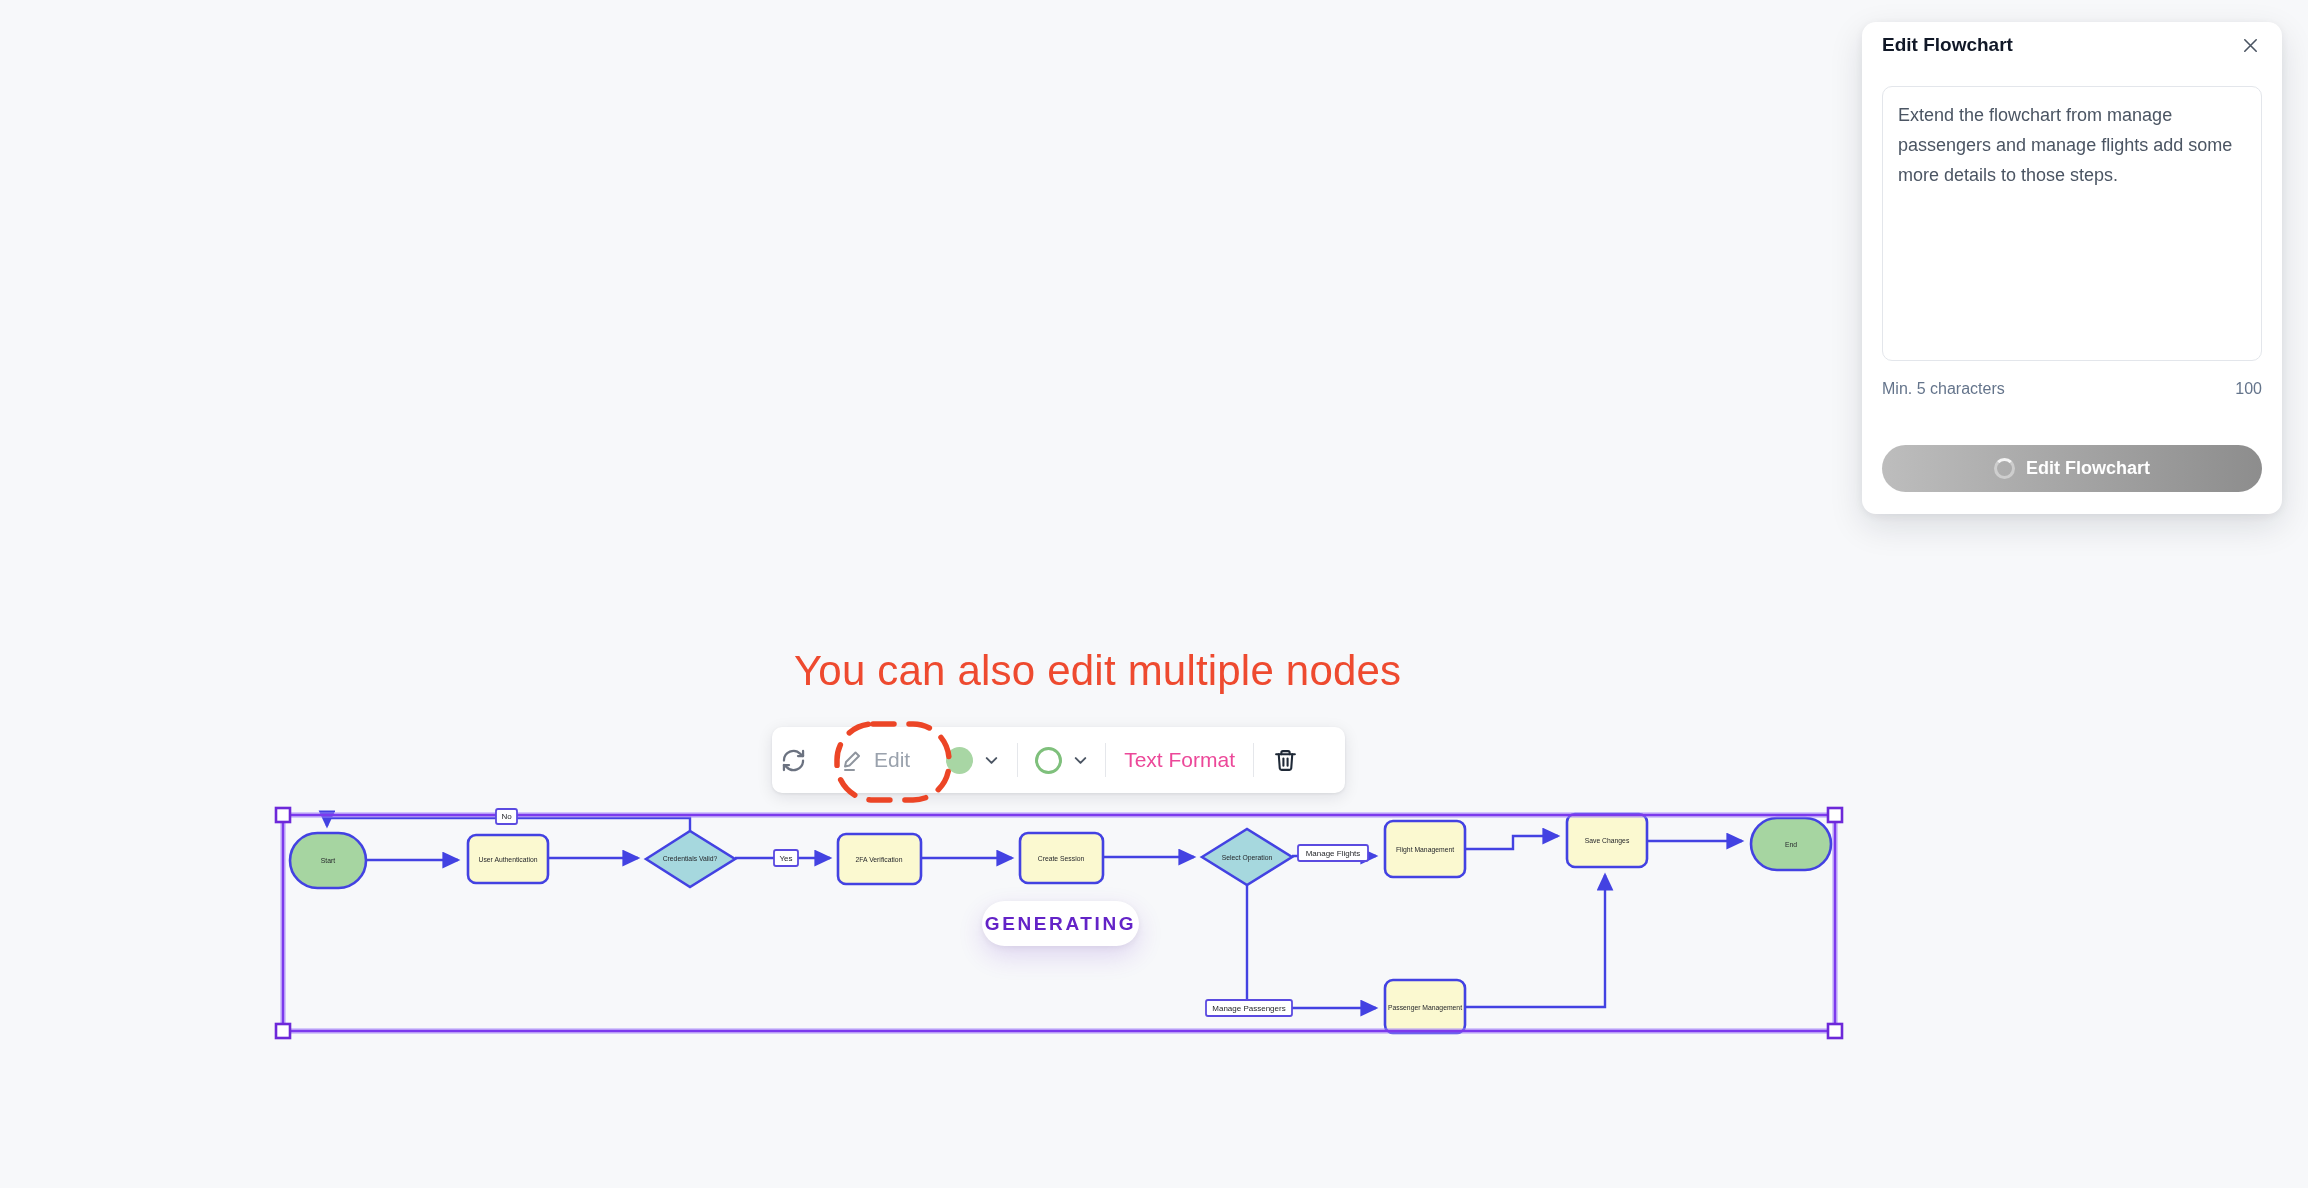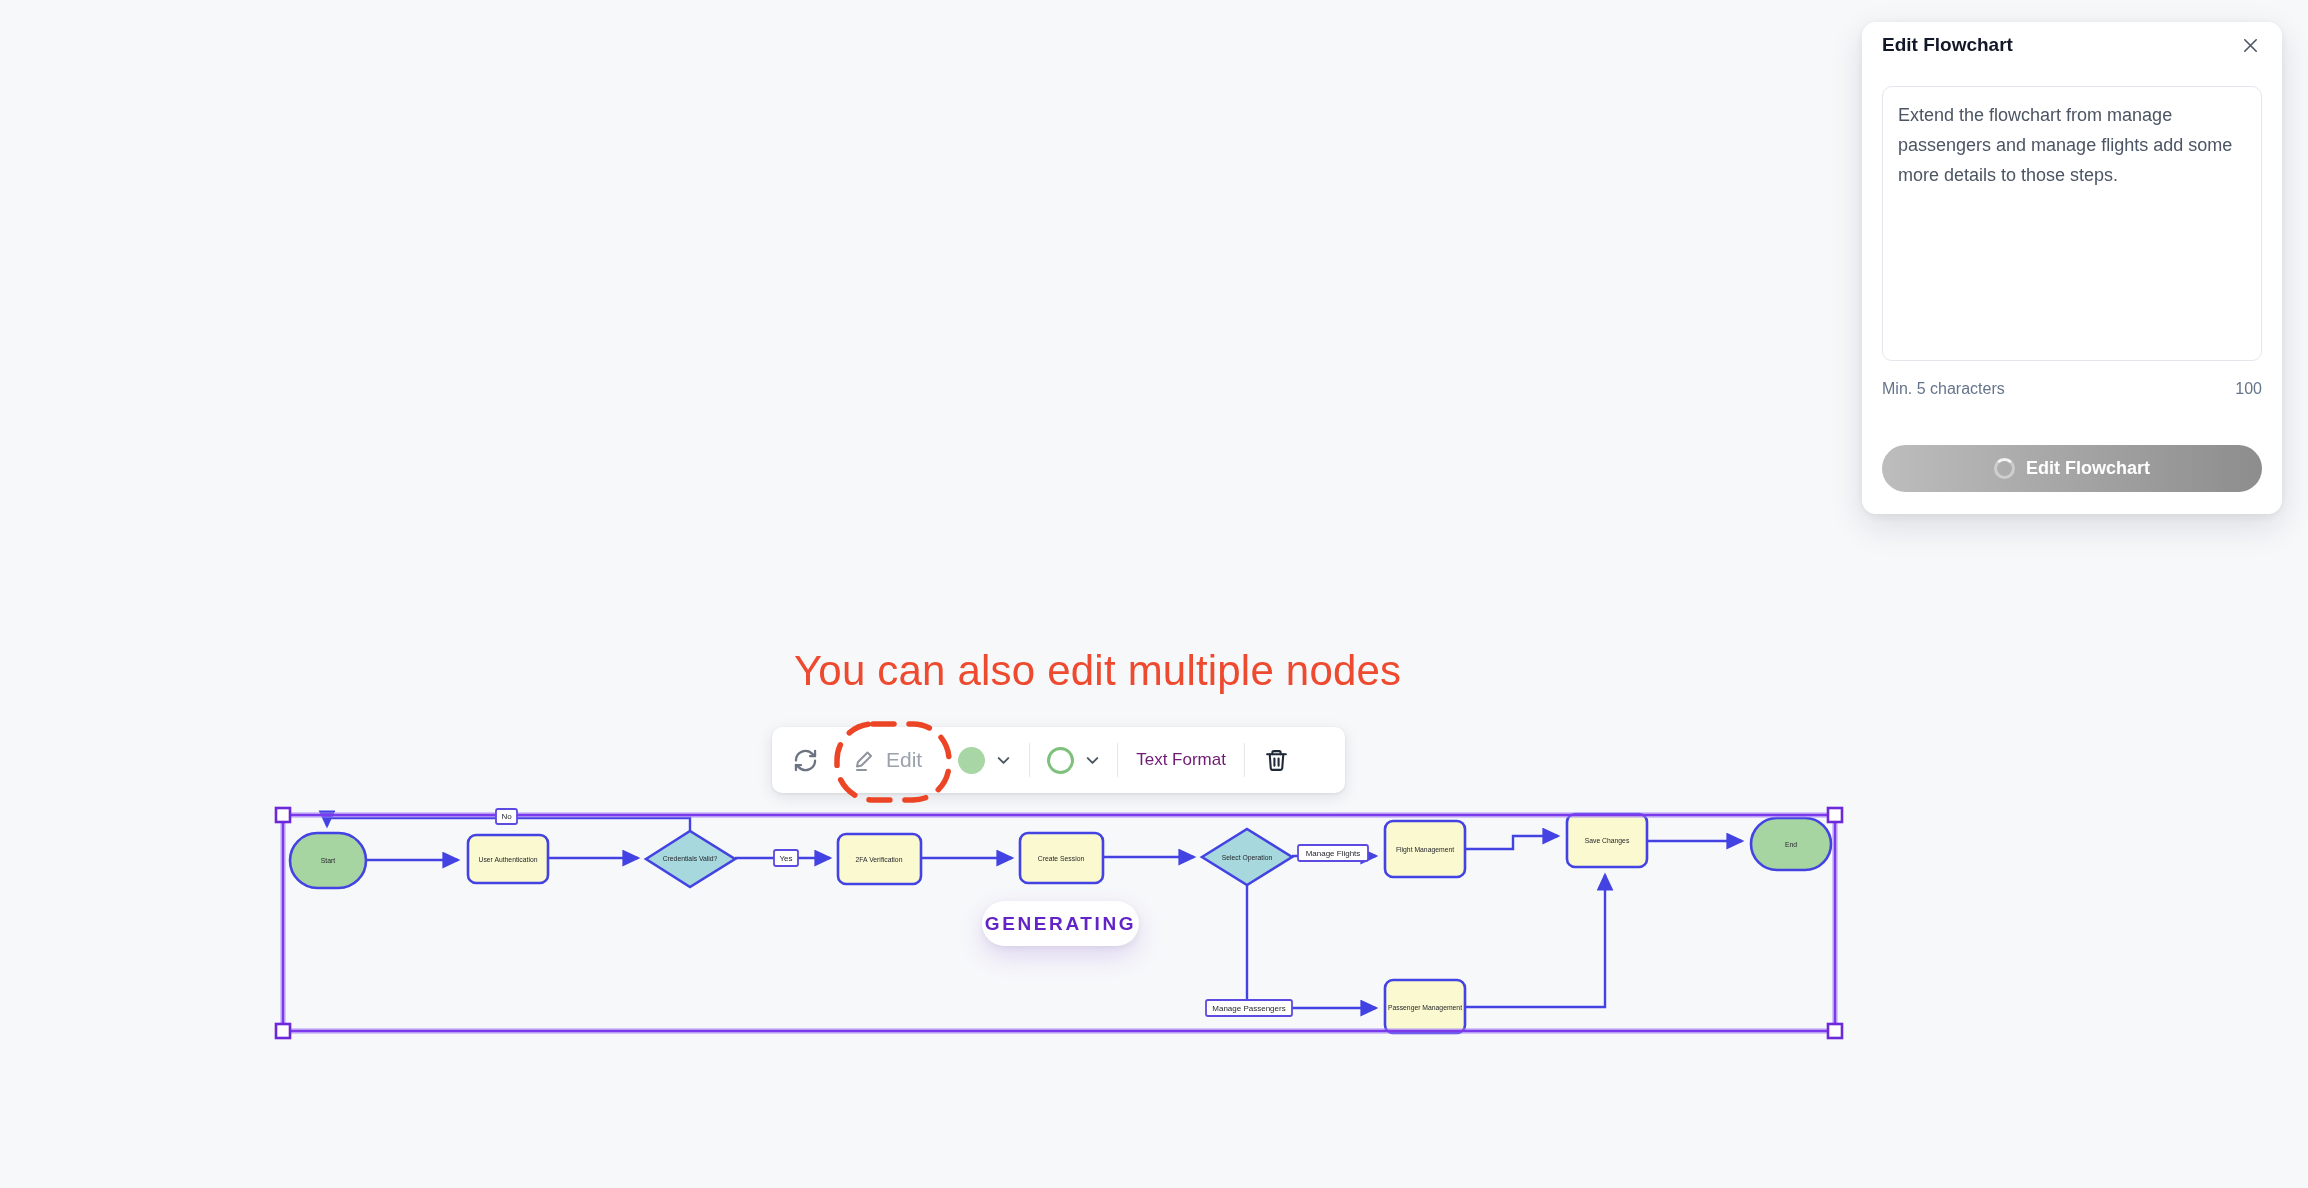--- a/index.html
+++ b/index.html
@@ -24,26 +24,26 @@
   
   .toolbar {
     position: absolute;
     left: 772px; top: 727px;
     width: 573px; height: 66px;
     background: #ffffff;
     border-radius: 10px;
     box-shadow: 0 4px 16px rgba(15,23,42,.10), 0 1px 3px rgba(15,23,42,.08);
     display: flex;
     align-items: center;
-    padding: 0 20px;
+    padding: 0 8px;
   }
   .tb-btn { display: flex; align-items: center; gap: 9px; background: none; border: none; cursor: pointer; }
   .tb-divider { width: 1px; height: 34px; background: #e5e7eb; }
   .edit-label { font-size: 21px; color: #9aa2ad; }
-  .textformat-label { font-size: 17px; color: #701a75; white-space: nowrap; }
+  .textformat-label { font-size: 21px; color: #ec4899; white-space: nowrap; }
   .swatch-fill { width: 27px; height: 27px; border-radius: 50%; background: #a8d6a4; }
   .swatch-stroke { width: 27px; height: 27px; border-radius: 50%; background: #ffffff; border: 3.5px solid #7fc07c; }
   .annotation-oval { position: absolute; left: 60px; top: -8px; pointer-events: none; }
 
   
   .generating {
     position: absolute;
     left: 982px; top: 901px;
     width: 157px; height: 45px;
     background: #ffffff;

